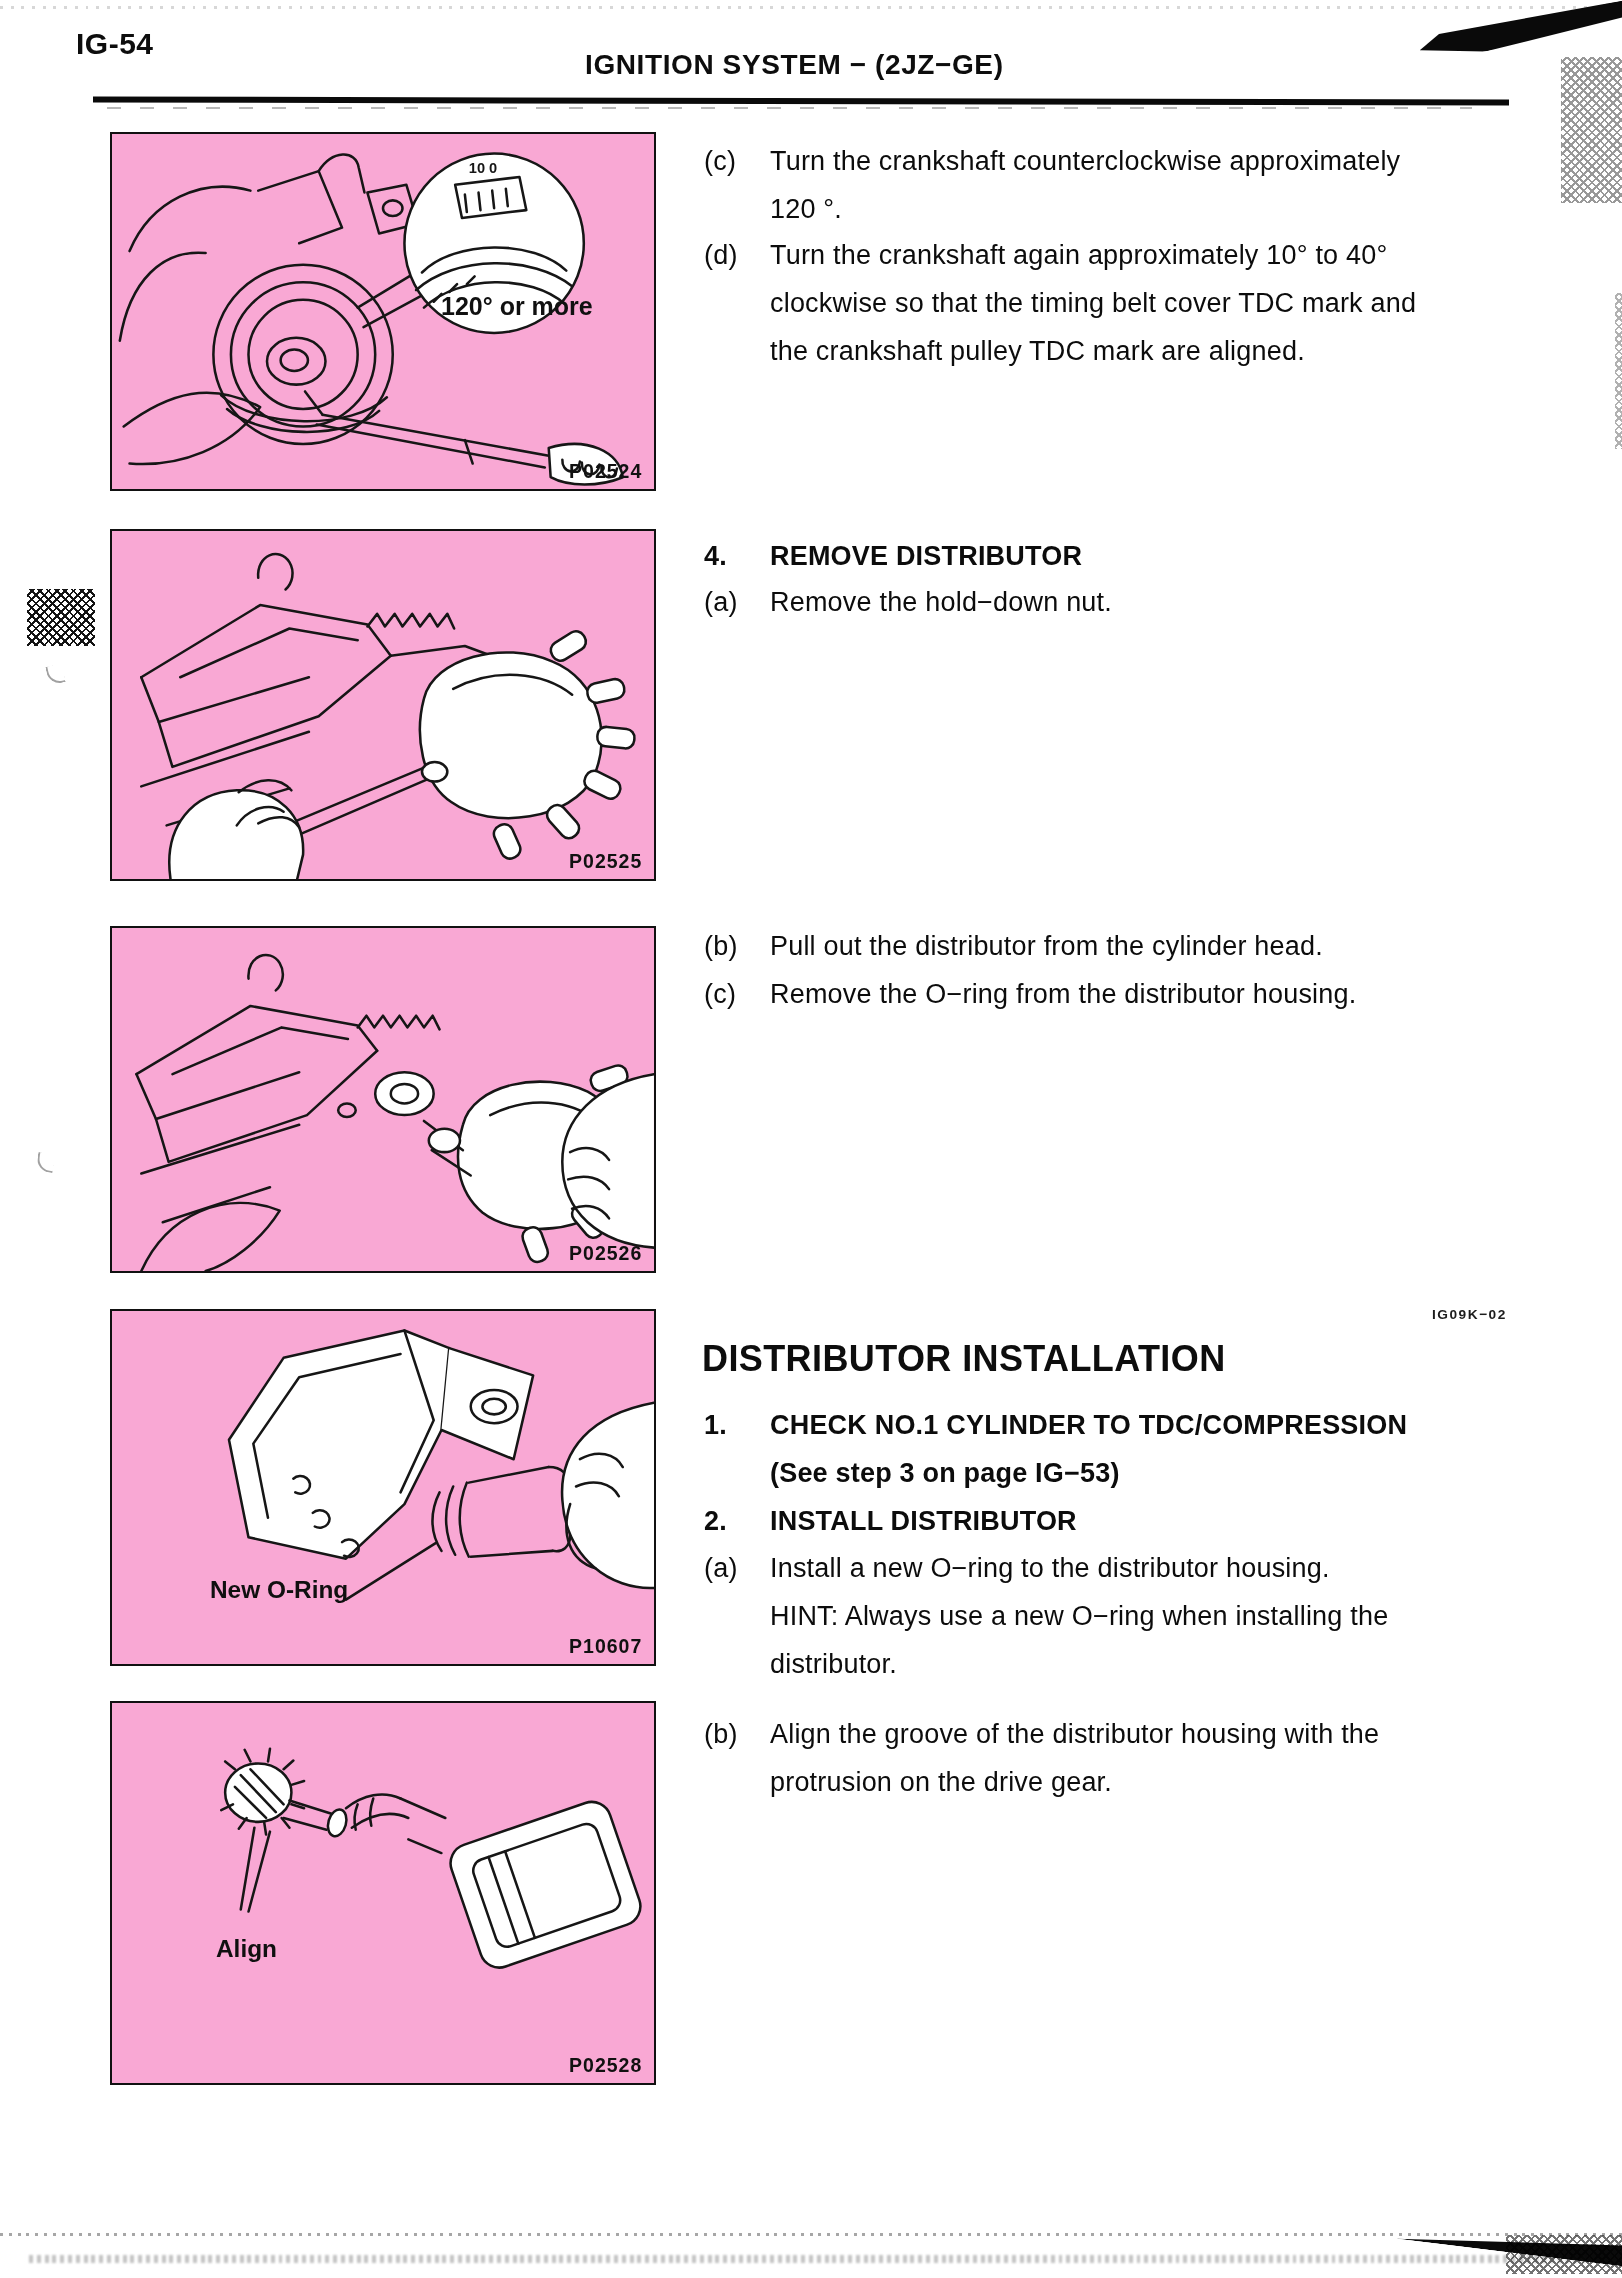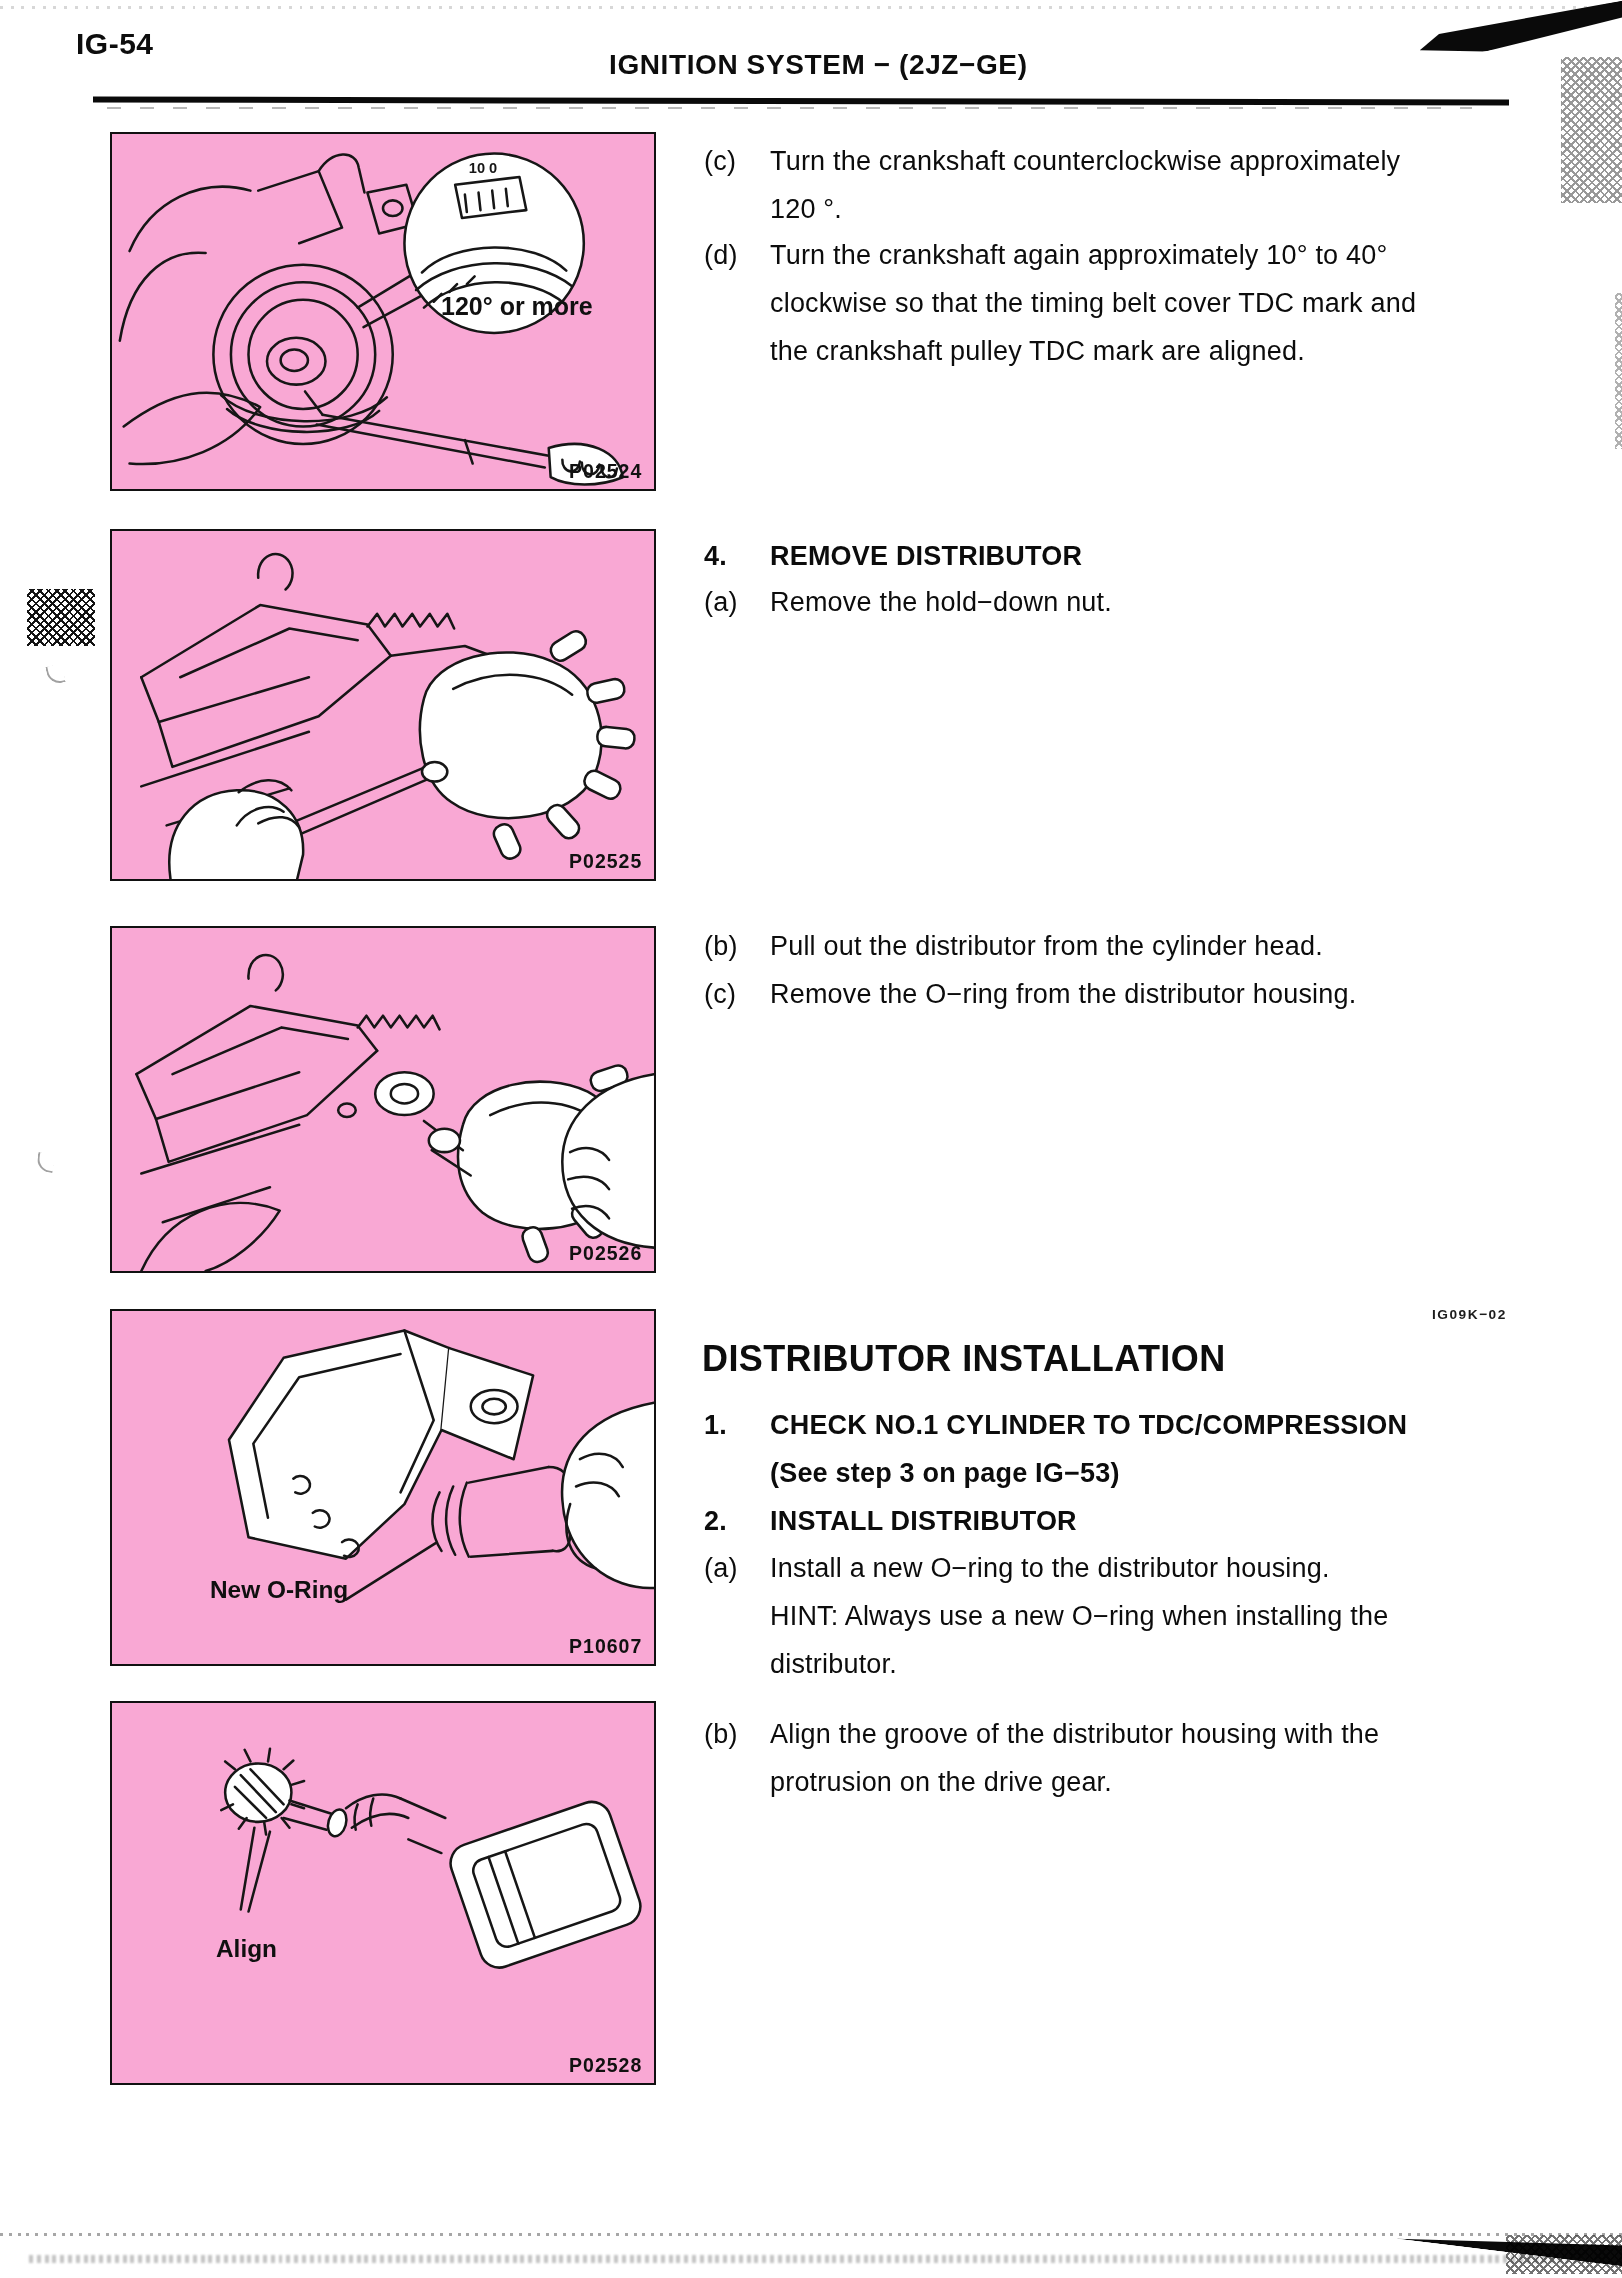--- a/index.html
+++ b/index.html
@@ -11,21 +11,21 @@
     color:#0d0d0d;
     overflow:hidden;
   }
   
   .page-number{
     position:absolute;left:76px;top:27px;
     font-size:30px;font-weight:700;letter-spacing:0.5px;text-align:right;
   }
   .header-title{
     position:absolute;left:585px;top:49px;
-    font-size:28px;font-weight:700;letter-spacing:0.6px;margin-left:24px;
+    font-size:28px;font-weight:700;letter-spacing:0.6px;
   }
   .header-rule{
     position:absolute;left:93px;top:98px;width:1416px;height:5.9px;
     background:#0a0a0a;transform:rotate(.12deg);
   }
   .header-rule-echo{
     position:absolute;left:107px;top:107px;width:1365px;height:2px;
     background-image:repeating-linear-gradient(90deg,#333 0 13.7px,transparent 13.7px 33px);
     opacity:.35;
   }

